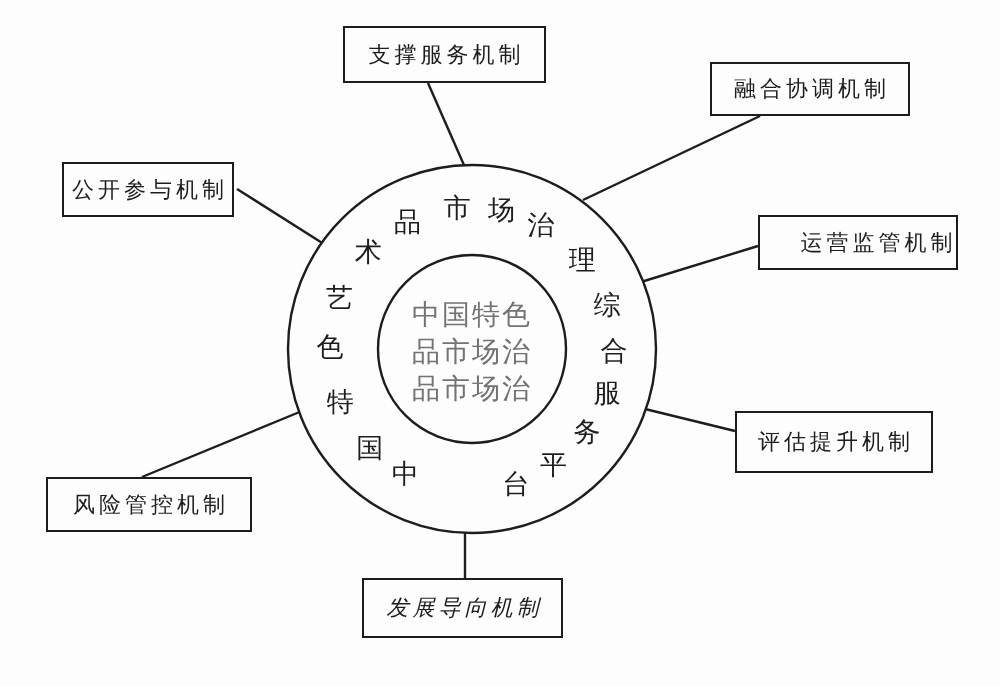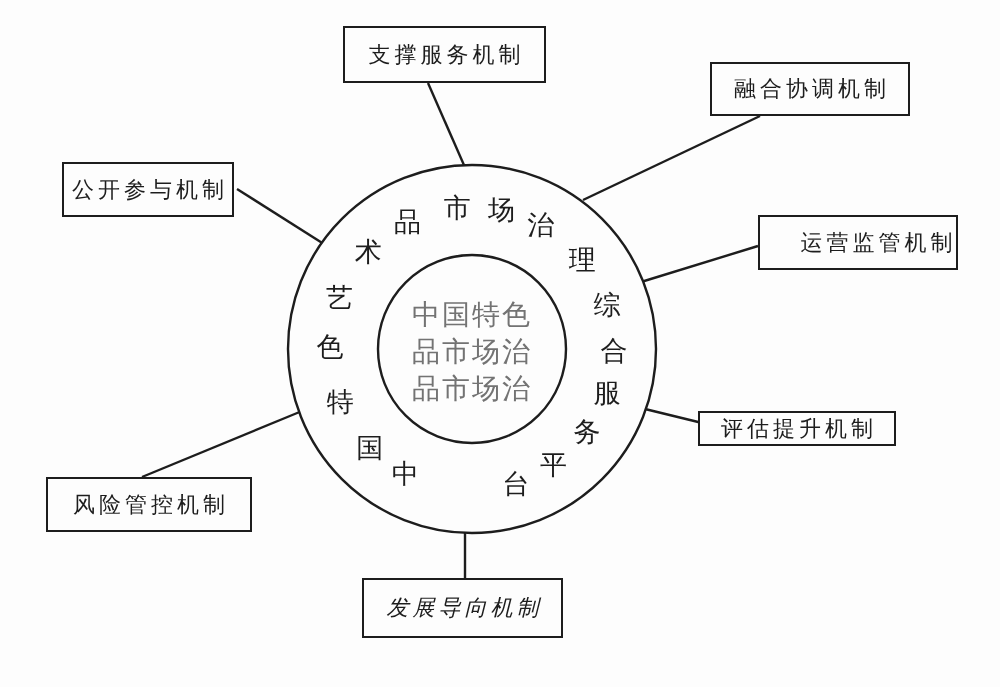--- a/index.html
+++ b/index.html
@@ -70,21 +70,21 @@
       <line x1="465" y1="599" x2="465" y2="528" stroke="#1d1d1d" stroke-width="2.4"></line>
       <line x1="142" y1="477" x2="302" y2="411" stroke="#1d1d1d" stroke-width="2.4"></line>
       <circle cx="472" cy="349" r="184" fill="#fdfdfd" stroke="#1d1d1d" stroke-width="2.4"></circle>
       <circle cx="472" cy="349" r="94" fill="#fdfdfd" stroke="#1d1d1d" stroke-width="2.4"></circle>
     </svg>
   <div class="layer" id="box-layer">
       <div class="node-box" style="left: 343px; top: 26px; width: 203px; height: 57px;">支撑服务机制</div>
       <div class="node-box" style="left: 670px; top: 62px; width: 200px; height: 54px; margin-left: 40px;">融合协调机制</div>
       <div class="node-box" style="left: 38px; top: 162px; width: 172px; height: 55px; margin-left: 24px;">公开参与机制</div>
       <div class="node-box" style="left: 758px; top: 215px; width: 200px; height: 55px; padding-left: 37px;">运营监管机制</div>
-      <div class="node-box" style="left: 698px; top: 411px; width: 198px; height: 35px;">评估提升机制</div>
+      <div class="node-box" style="left: 735px; top: 411px; width: 198px; height: 62px;">评估提升机制</div>
       <div class="node-box" style="left: 362px; top: 578px; width: 201px; height: 60px; font-style: italic;">发展导向机制</div>
       <div class="node-box" style="left: 46px; top: 477px; width: 206px; height: 55px;">风险管控机制</div>
     </div>
   <div class="layer" id="ring-layer">
       <span class="ring-char" style="left: 405.335px; top: 474.379px;">中</span>
       <span class="ring-char" style="left: 369.854px; top: 447.641px;">国</span>
       <span class="ring-char" style="left: 340.34px; top: 402.194px;">特</span>
       <span class="ring-char" style="left: 330.022px; top: 346.522px;">色</span>
       <span class="ring-char" style="left: 339.432px; top: 298.112px;">艺</span>
       <span class="ring-char" style="left: 368.148px; top: 252.156px;">术</span>

